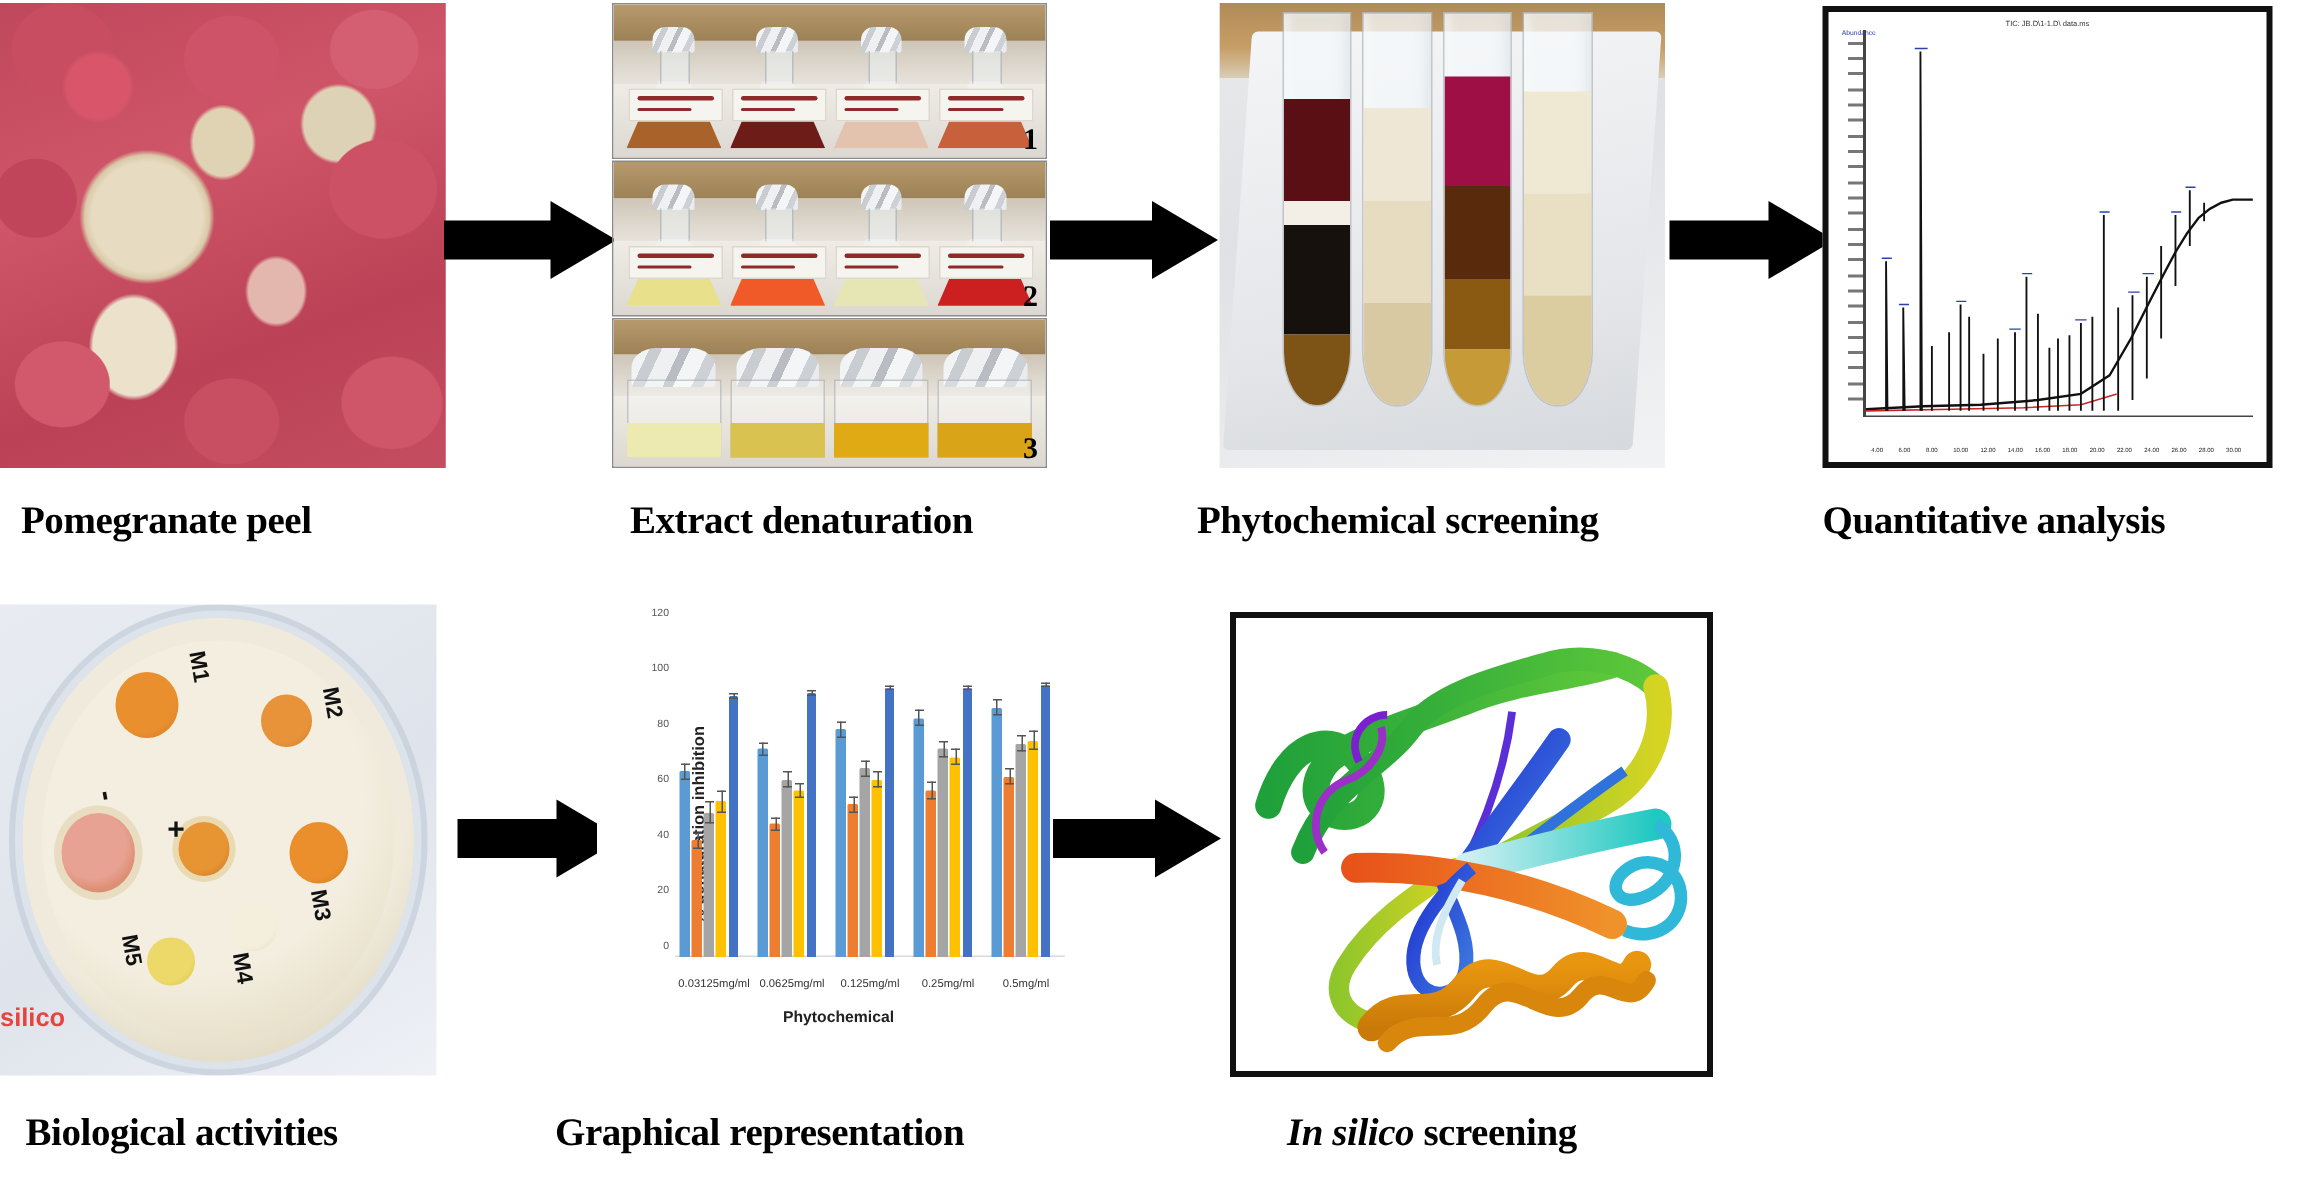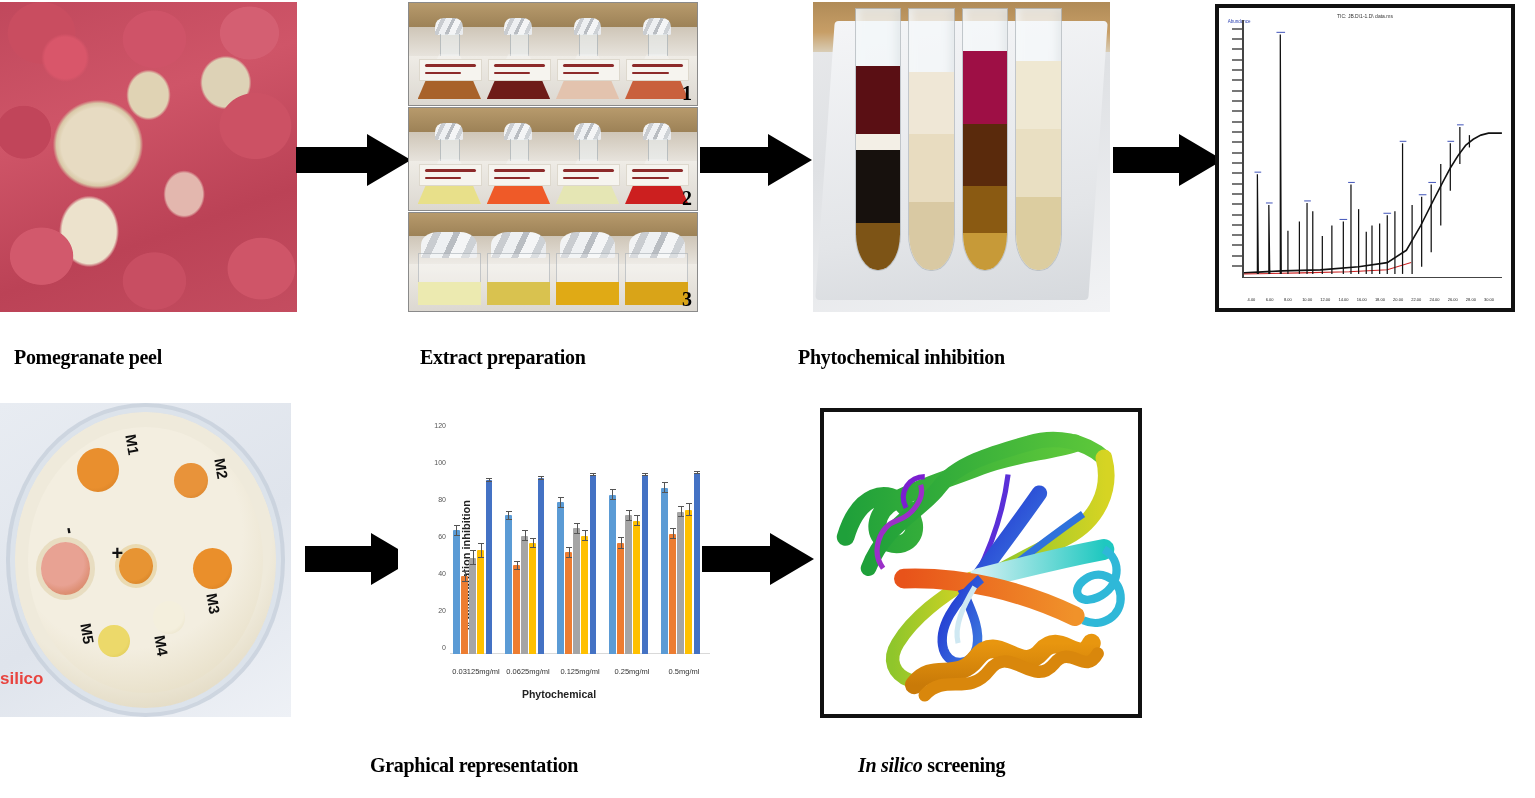--- a/index.html
+++ b/index.html
@@ -19,25 +19,24 @@
     width: 1535px;
     height: 798px;
     background: #ffffff;
   }
   .panel { position: absolute; overflow: hidden; }
   .caption {
     position: absolute;
     font-family: "Liberation Serif", serif;
     font-weight: bold;
     color: #000000;
-    font-size: 20px;
+    font-size: 26px;
     letter-spacing: -0.3px;
     white-space: nowrap;
     line-height: 1;
-    margin-top: 13px;
   }
   .caption .ital { font-style: italic; }
 
   
   .arrow { position: absolute; }
   .arrow .shaft {
     position: absolute;
     left: 0; top: 50%;
     transform: translateY(-50%);
     background: #000;
@@ -582,22 +581,23 @@
       <span style="left:58%;">20.00</span>
         <span style="left:65%;">22.00</span>
       <span style="left:72%;">24.00</span>
         <span style="left:79%;">26.00</span>
       <span style="left:86%;">28.00</span>
         <span style="left:93%;">30.00</span>
     </div>
   </div>
 
   <div class="caption" style="left:14px; top:334px;">Pomegranate peel</div>
-  <div class="caption" style="left:420px; top:334px;">Extract preparation</div>
-  <div class="caption" style="left:798px; top:334px;">Phytochemical inhibition</div>
+  <div class="caption" style="left:420px; top:334px;">Extract denaturation</div>
+  <div class="caption" style="left:798px; top:334px;">Phytochemical screening</div>
+  <div class="caption" style="left:1215px; top:334px;">Quantitative analysis</div>
 
   <div class="panel petri-bg" style="left:0px; top:403px; width:291px; height:314px;">
     <div class="dish">
       <div class="agar"></div>
 
       <div class="well" style="left:24%; top:12%; width:16%; height:15%; background:radial-gradient(circle at 40% 38%, #e98f2e 0 62%, #cf7a22 100%);"></div>
       <div class="well" style="left:61%; top:17%; width:13%; height:12%; background:radial-gradient(circle at 40% 38%, #e8933a 0 62%, #cd7c26 100%);"></div>
       <div class="well" style="left:68%; top:46%; width:15%; height:14%; background:radial-gradient(circle at 40% 38%, #ea8f2b 0 62%, #cf7a20 100%);"></div>
       <div class="well" style="left:53%; top:64%; width:12%; height:11%; background:radial-gradient(circle at 40% 38%, #f4efdd 0 62%, #e5dcbf 100%);"></div>
       <div class="well" style="left:32%; top:72%; width:12%; height:11%; background:radial-gradient(circle at 40% 38%, #ecd96a 0 62%, #d9c24b 100%);"></div>
@@ -613,21 +613,21 @@
       <div class="dishlabel" style="left:20%; top:36%; font-size:20px; transform:rotate(80deg);">-</div>
     </div>
     <div class="ethanol" style="left:0px; bottom:28px;">silico</div>
   </div>
 
   <div class="arrow" style="left:305px; top:533px; width:110px; height:52px;">
     <div class="shaft" style="width:68px; height:26px;"></div>
     <div class="head" style="border-width:26px 0 26px 44px;"></div>
   </div>
 
-  <div class="panel chartbox" style="left:398px; top:416px; width:322px; height:300px;">
+  <div class="panel chartbox" style="left:398px; top:400px; width:322px; height:300px;">
     <div class="ylabel-chart">% denaturation inhibition</div>
     <div class="chart-plot">
       <div class="chart-base"></div>
       <div id="yticks">
           <div class="ytick-lbl" style="bottom: 0%;">0</div>
           <div class="ytick-lbl" style="bottom: 16.6667%;">20</div>
           <div class="ytick-lbl" style="bottom: 33.3333%;">40</div>
           <div class="ytick-lbl" style="bottom: 50%;">60</div>
           <div class="ytick-lbl" style="bottom: 66.6667%;">80</div>
           <div class="ytick-lbl" style="bottom: 83.3333%;">100</div>
@@ -835,18 +835,19 @@
       <path d="M76,160 C132,158 190,172 240,196" fill="none" stroke="url(#gOrange)" stroke-width="19" stroke-linecap="round"></path>
 
       <path d="M150,160 C124,182 108,208 114,228 C120,246 142,244 146,226 C150,206 138,186 132,170" fill="none" stroke="url(#gBlue)" stroke-width="9"></path>
       <path d="M144,168 C132,188 124,206 128,222" fill="none" stroke="#cfe8f2" stroke-width="5"></path>
 
       <path d="M86,262 C104,238 126,262 146,236 C166,210 188,254 208,230 C226,208 244,246 256,222" fill="none" stroke="url(#gGold)" stroke-width="18" stroke-linecap="round"></path>
       <path d="M96,272 C116,250 138,274 158,248 C178,222 200,266 220,242 C236,222 250,254 262,232" fill="none" stroke="#d9870c" stroke-width="12" stroke-linecap="round"></path>
     </svg>
   </div>
 
+  <div class="caption" style="left:17px; top:742px;">Biological activities</div>
   <div class="caption" style="left:370px; top:742px;">Graphical representation</div>
   <div class="caption" style="left:858px; top:742px;">
     <span class="ital">In silico</span><span> screening</span>
   </div>
 
 </div>
 
 </body></html>

